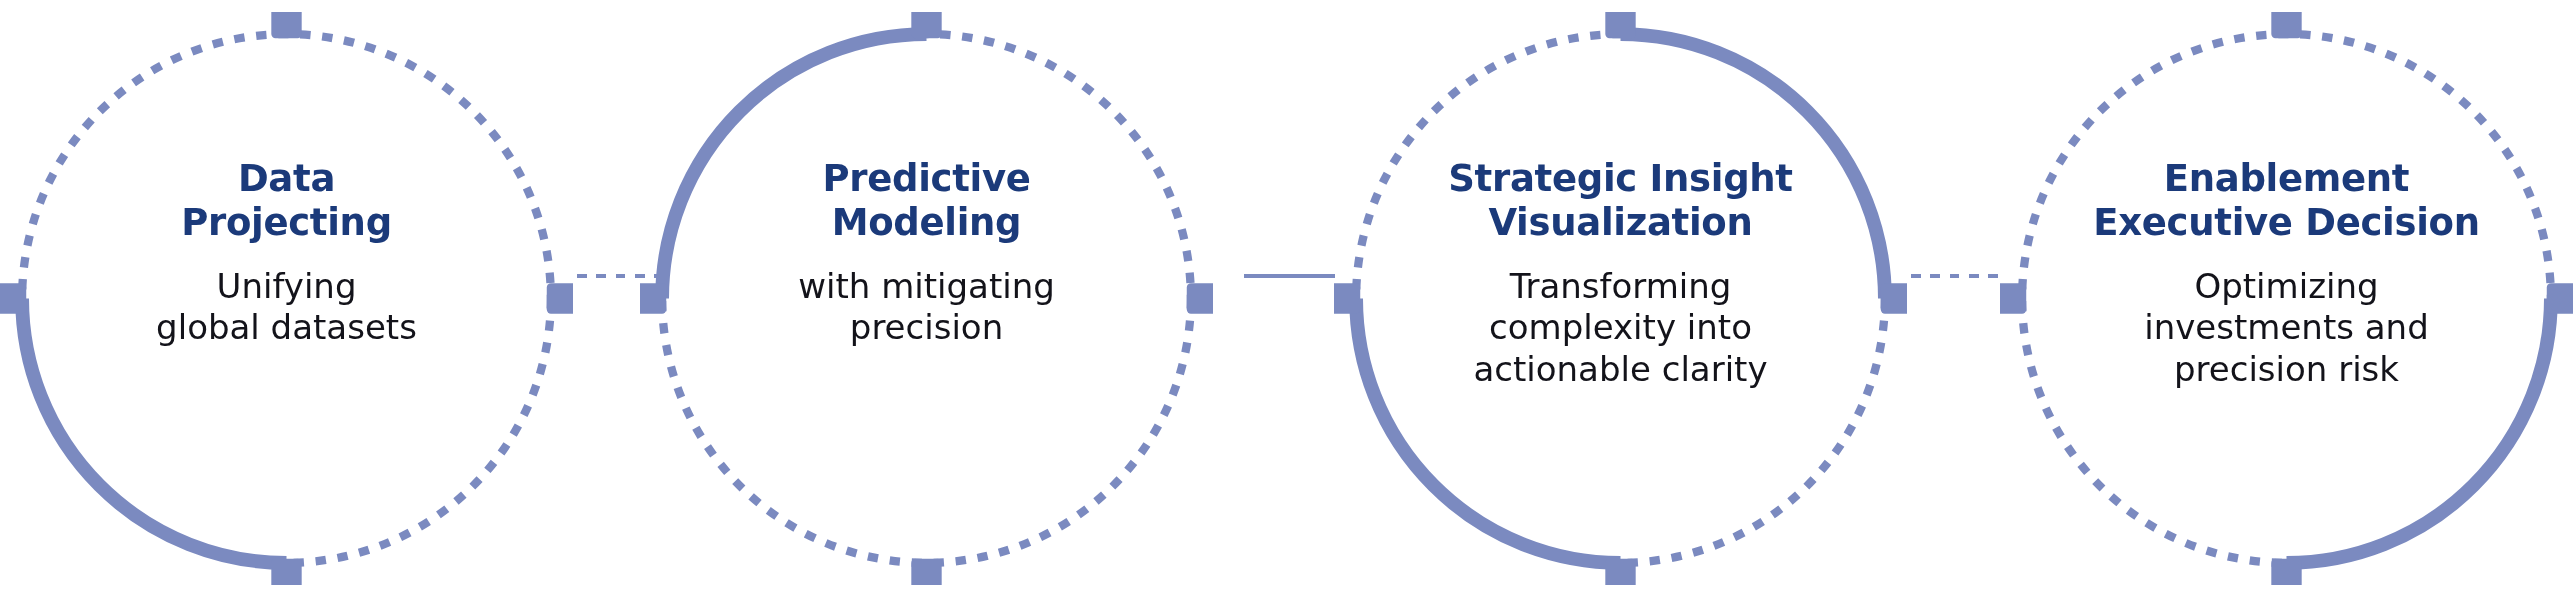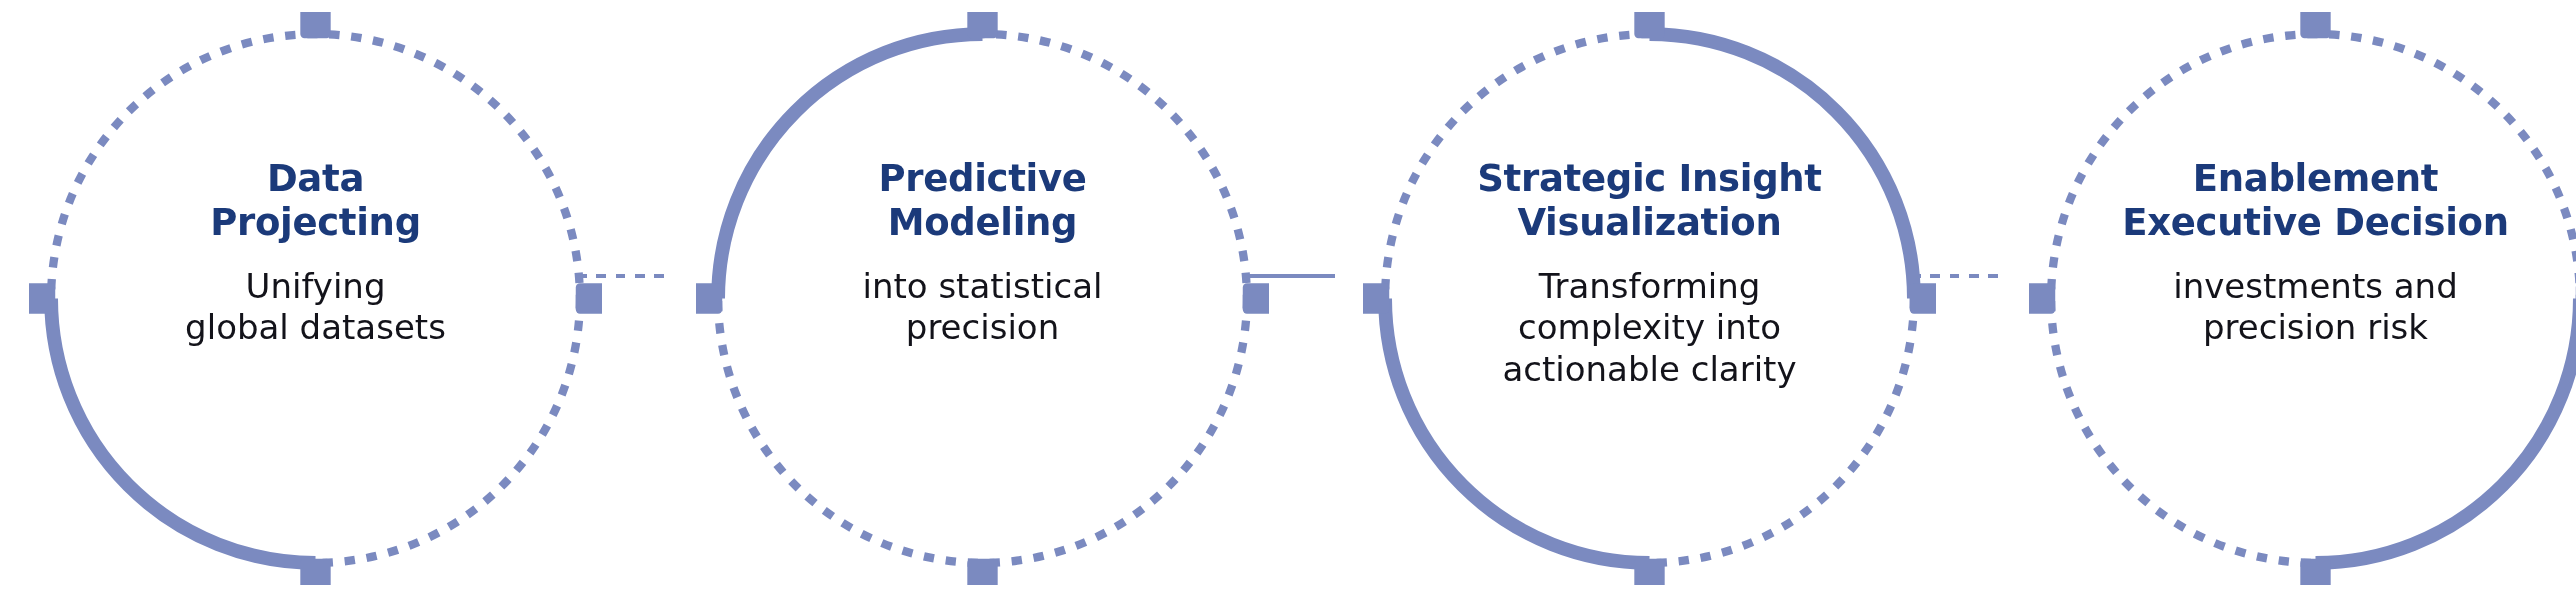--- a/index.html
+++ b/index.html
@@ -16,21 +16,20 @@
   #diagram {
     position: relative;
     width: 2576px;
     height: 598px;
   }
   .node {
     position: absolute;
     width: 573px;
     height: 573px;
     top: 12.4px;
-    margin-left: 29px;
   }
   .ring-svg {
     position: absolute;
     left: 0;
     top: 0;
     width: 573px;
     height: 573px;
   }
   .node-text {
     position: absolute;
@@ -85,36 +84,36 @@
       </div>
       <div class="node-desc">
         <div>Unifying</div>
         <div>global datasets</div>
       </div>
     </div>
   </div>
 
   <div class="connector conn-dotted" style="left:577px; width:91px;"></div>
 
-  <div class="node" style="left:667px;">
+  <div class="node" style="left:640px;">
     <svg class="ring-svg" viewBox="0 0 830 830">
       <circle cx="415" cy="415" r="383" fill="none" stroke="#7b8ac0" stroke-width="12" stroke-dasharray="15 17" stroke-linecap="butt"></circle>
       <path d="M 415 32 A 383 383 0 0 0 32 415" fill="none" stroke="#7b8ac0" stroke-width="20" stroke-linecap="butt"></path>
       <rect x="393" y="-6" width="44" height="44" rx="6" fill="#7b8ac0"></rect>
       <rect x="-6" y="393" width="44" height="44" rx="6" fill="#7b8ac0"></rect>
       <rect x="792" y="393" width="44" height="44" rx="6" fill="#7b8ac0"></rect>
       <rect x="393" y="792" width="44" height="44" rx="6" fill="#7b8ac0"></rect>
     </svg>
     <div class="node-text">
       <div class="node-title">
         <div>Predictive</div>
         <div>Modeling</div>
       </div>
       <div class="node-desc">
-        <div>into statistical</div>
+        <div>with mitigating</div>
         <div>precision</div>
       </div>
     </div>
   </div>
 
   <div class="connector conn-solid" style="left:1244px; width:91px;"></div>
 
   <div class="node" style="left:1334px;">
     <svg class="ring-svg" viewBox="0 0 830 830">
       <circle cx="415" cy="415" r="383" fill="none" stroke="#7b8ac0" stroke-width="12" stroke-dasharray="15 17" stroke-linecap="butt"></circle>
@@ -148,20 +147,21 @@
       <rect x="-6" y="393" width="44" height="44" rx="6" fill="#7b8ac0"></rect>
       <rect x="792" y="393" width="44" height="44" rx="6" fill="#7b8ac0"></rect>
       <rect x="393" y="792" width="44" height="44" rx="6" fill="#7b8ac0"></rect>
     </svg>
     <div class="node-text">
       <div class="node-title">
         <div>Enablement</div>
         <div>Executive Decision</div>
       </div>
       <div class="node-desc">
+        <div>Optimizing</div>
         <div>investments and</div>
         <div>precision risk</div>
       </div>
     </div>
   </div>
 
 </div>
 
 
 </body></html>

